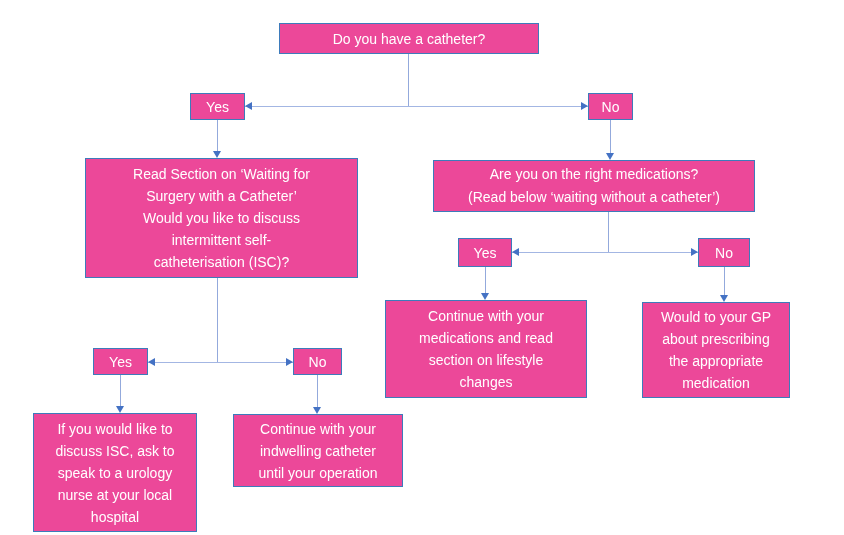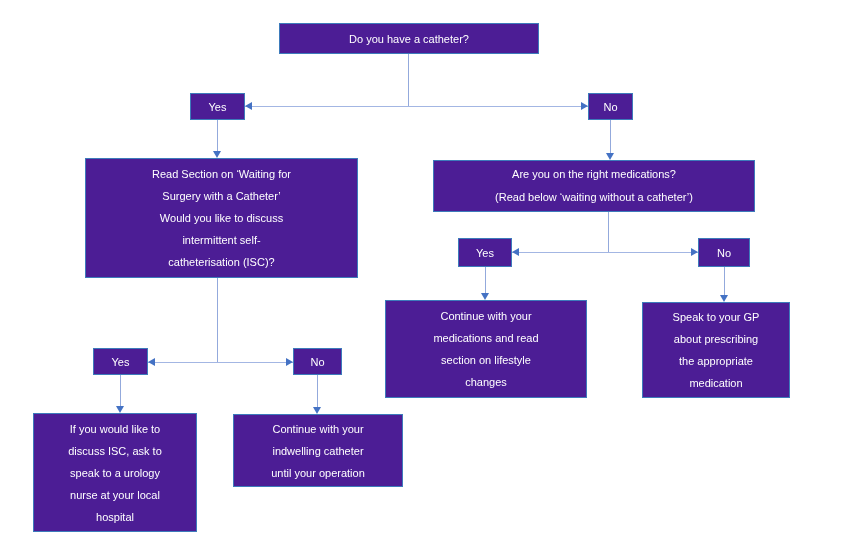--- a/index.html
+++ b/index.html
@@ -11,24 +11,24 @@
   .canvas {
     position: relative;
     width: 844px;
     height: 535px;
     background: #ffffff;
     overflow: hidden;
   }
   .node {
     position: absolute;
     box-sizing: border-box;
-    background: #4c1d95;
+    background: #ec4899;
     border: 1.5px solid #3D7BBB;
     color: #ffffff;
-    font-size: 11px;
+    font-size: 14px;
     line-height: 22px;
     display: flex;
     align-items: center;
     justify-content: center;
     text-align: center;
     white-space: pre-line;
   }
   
   #n-root        { left:279px; top:23px;  width:260px; height:31px; }
   #n-yes1        { left:190px; top:93px;  width:55px;  height:27px; }
@@ -140,18 +140,18 @@
 
   <div class="node" id="n-indwelling">Continue with your
 indwelling catheter
 until your operation</div>
 
   <div class="node" id="n-continue">Continue with your
 medications and read
 section on lifestyle
 changes</div>
 
-  <div class="node" id="n-gp">Speak to your GP
+  <div class="node" id="n-gp">Would to your GP
 about prescribing
 the appropriate
 medication</div>
 
 </div>
 
 </body></html>

